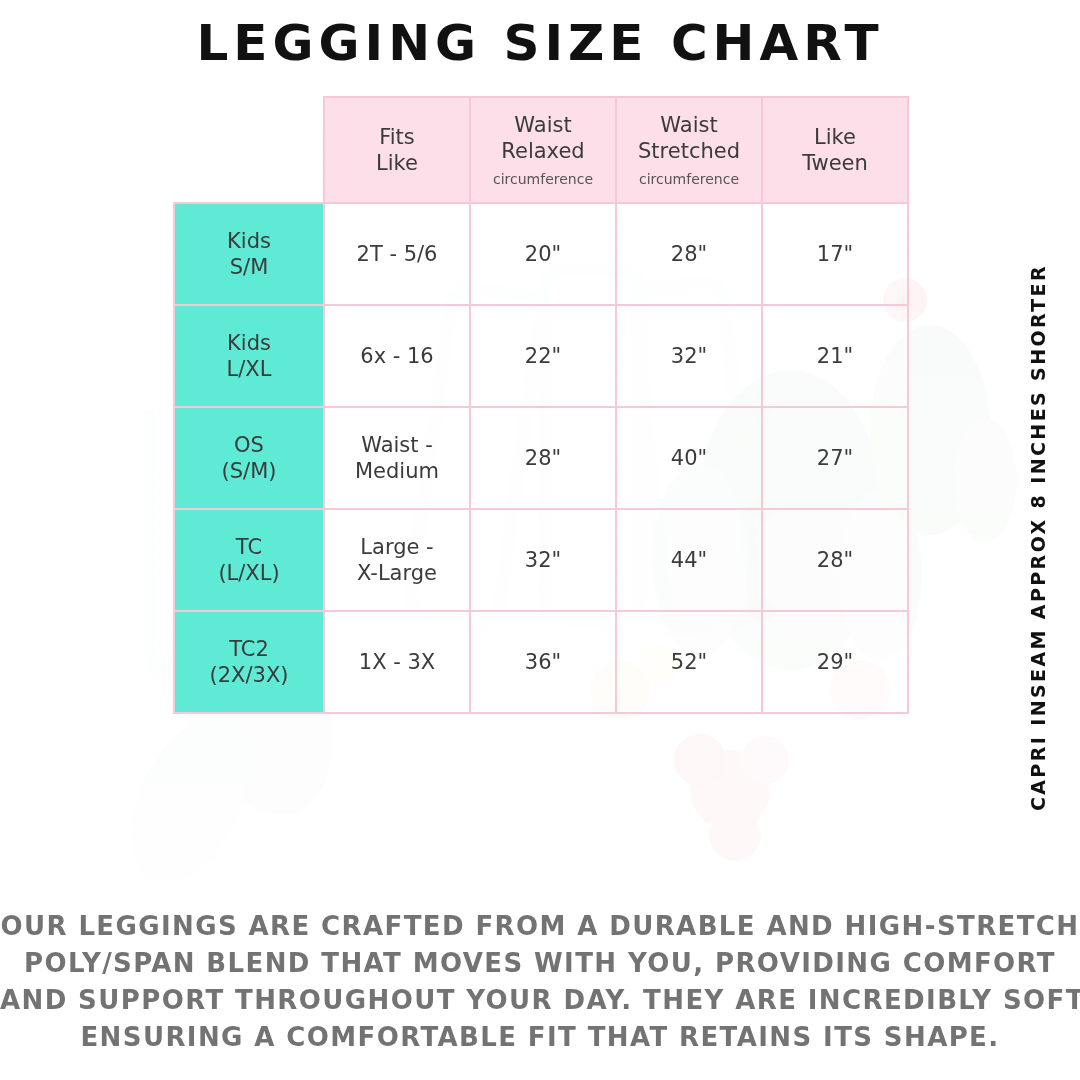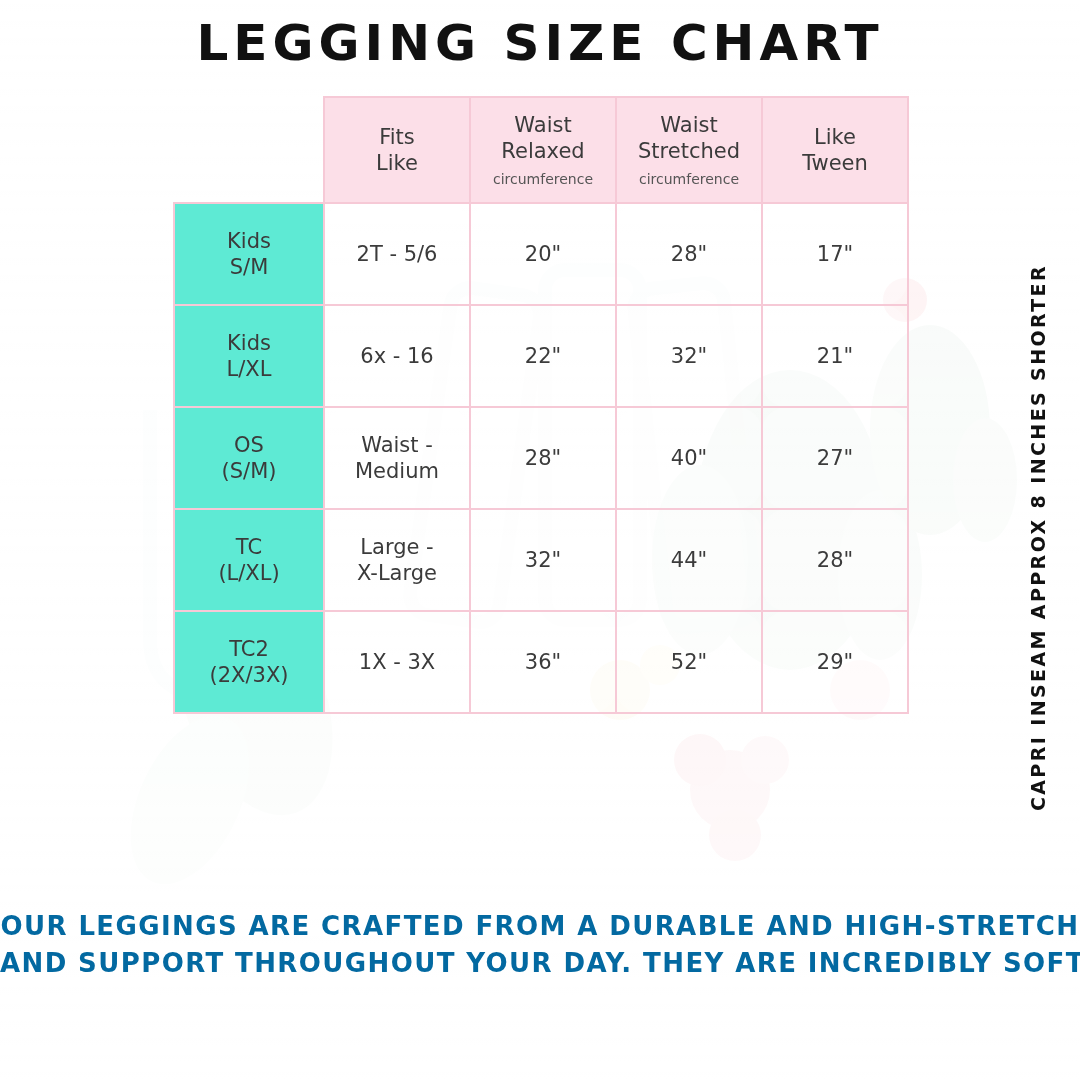--- a/index.html
+++ b/index.html
@@ -140,21 +140,21 @@
   #footer {
     position: absolute;
     top: 908px;
     left: 0;
     width: 1080px;
     text-align: center;
     font-size: 26px;
     font-weight: 700;
     letter-spacing: 1.4px;
     line-height: 1.42;
-    color: #0369a1;
+    color: #737373;
   }
   #footer div {
     white-space: nowrap;
   }
 </style>
 </head>
 <body>
 
 <svg id="watermark" viewBox="0 0 1080 1080" xmlns="http://www.w3.org/2000/svg">
   <defs>
@@ -299,16 +299,18 @@
 
     </tbody>
   </table>
 
   <div id="side-note">
     <span>CAPRI INSEAM APPROX 8 INCHES SHORTER</span>
   </div>
 
   <div id="footer">
     <div>OUR LEGGINGS ARE CRAFTED FROM A DURABLE AND HIGH-STRETCH</div>
+    <div>POLY/SPAN BLEND THAT MOVES WITH YOU, PROVIDING COMFORT</div>
     <div>AND SUPPORT THROUGHOUT YOUR DAY. THEY ARE INCREDIBLY SOFT,</div>
+    <div>ENSURING A COMFORTABLE FIT THAT RETAINS ITS SHAPE.</div>
   </div>
 
 </div>
 
 </body></html>

